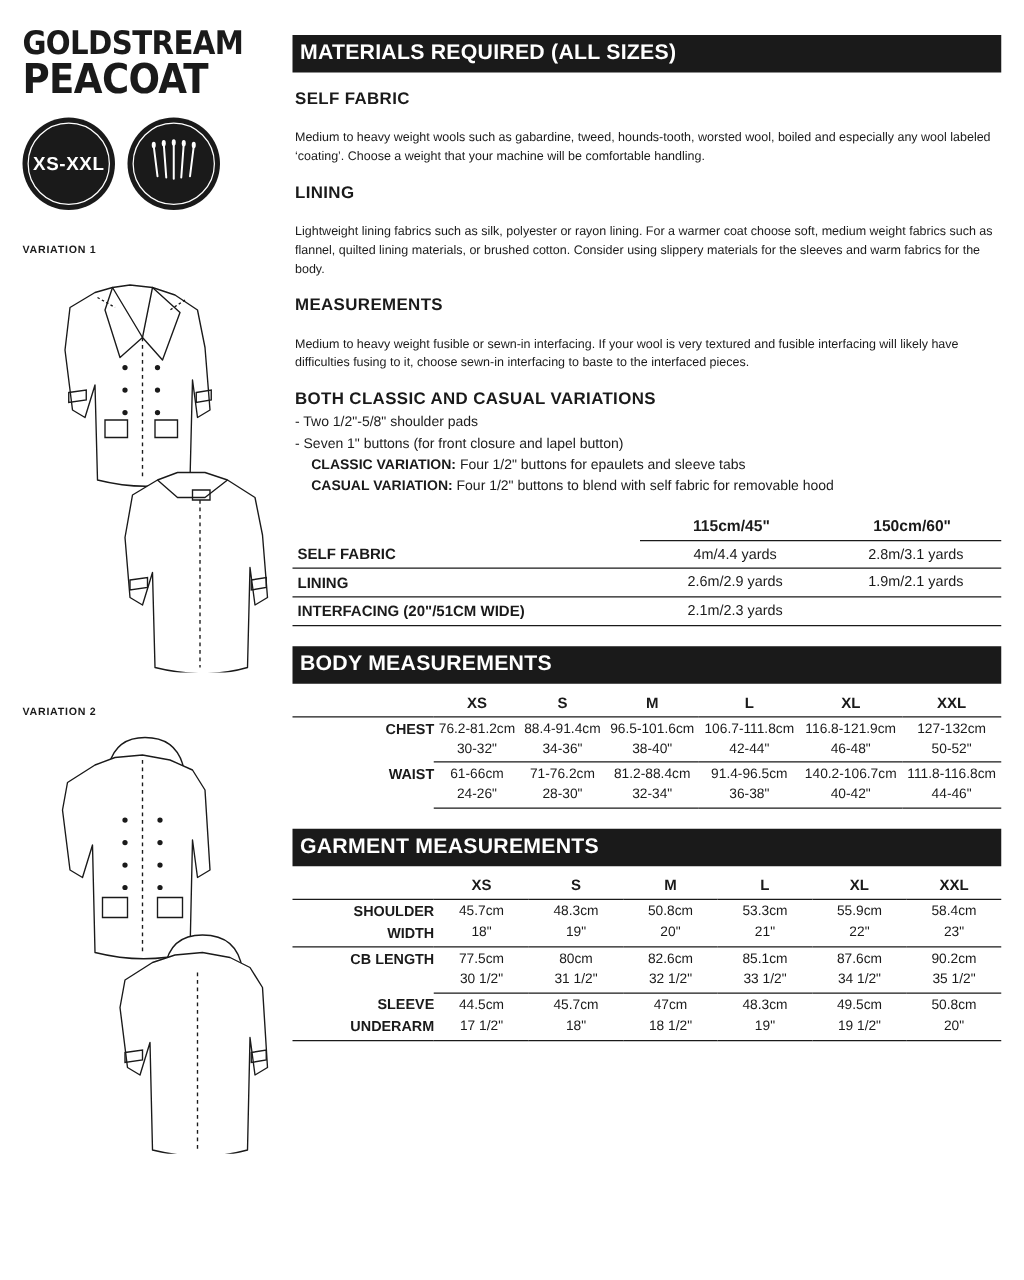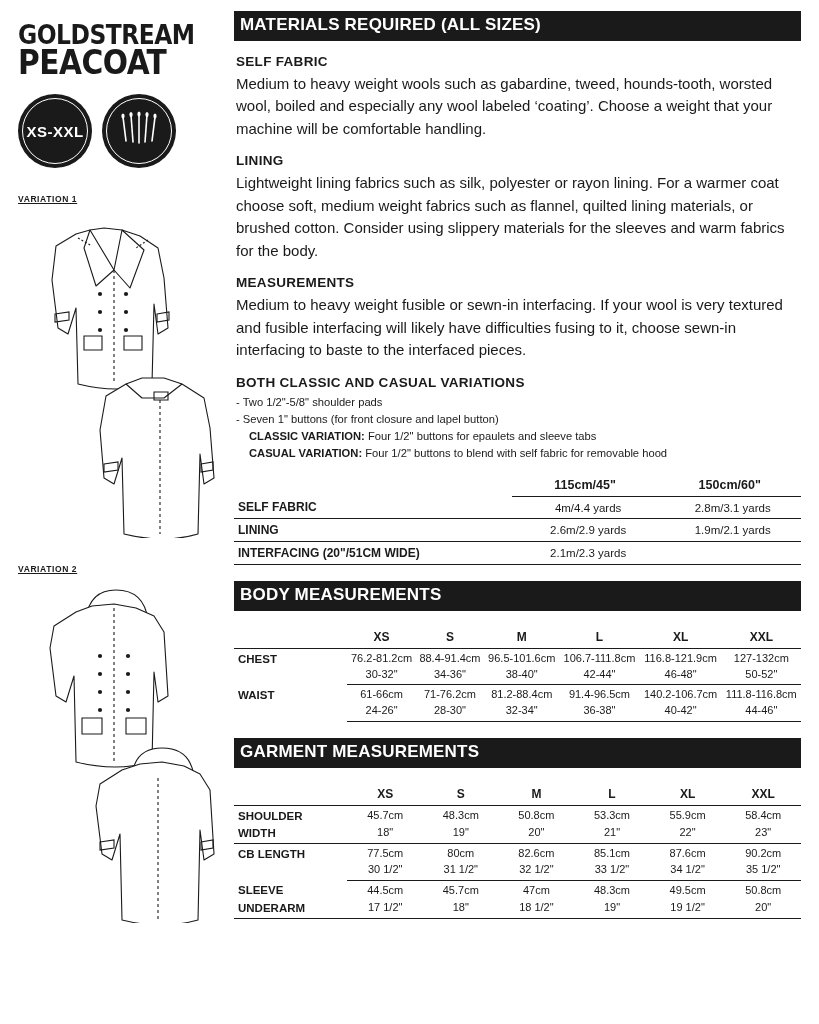--- a/index.html
+++ b/index.html
@@ -72,51 +72,50 @@
   }
   .badge svg { display: block; }
 
   .variation-label {
     font-size: 8.5px;
     font-weight: 700;
     letter-spacing: 0.6px;
     margin-top: 26px;
     margin-bottom: 4px;
     color: #1a1a1a;
-    text-decoration: underline;
   }
   .illo-block { position: relative; }
   .illo-block svg { display: block; }
 
   
   .right-col {
     position: absolute;
     left: 234px;
-    top: 11px;
+    top: 28px;
     width: 567px;
   }
   .bar {
     background: #1a1a1a;
     color: #ffffff;
     font-weight: 700;
     font-size: 17px;
     letter-spacing: 0.2px;
     padding: 5px 6px 6px 6px;
     line-height: 1.1;
   }
   .sec-head {
     font-weight: 700;
     font-size: 13.5px;
     letter-spacing: 0.3px;
     margin: 13px 0 4px 2px;
   }
   .sec-body {
-    font-size: 15px;
+    font-size: 10px;
     line-height: 1.5;
-    margin: 4px 0 2px 2px;
+    margin: 17px 0 2px 2px;
     color: #1a1a1a;
   }
   .bullets {
     font-size: 11.2px;
     line-height: 1.52;
     margin: 3px 0 0 2px;
   }
   .bullets .sub {
     margin-left: 13px;
   }
@@ -143,37 +142,37 @@
   .yard-table thead th.blank { border-bottom: none; }
   .yard-table tbody td { border-bottom: 1px solid #1a1a1a; }
   .yard-table tbody td.lbl { font-weight: 700; font-size: 12px; width: 49%; }
   .yard-table tbody td.val { text-align: center; padding-left: 10px; }
   .yard-table tbody tr:last-child td { border-bottom: 1.5px solid #1a1a1a; }
 
   
   .meas-wrap { margin-top: 16px; }
   .meas-table {
     font-size: 11px;
-    margin-top: 14px;
+    margin-top: 3px;
   }
   .meas-table th {
     font-weight: 700;
     font-size: 12px;
     text-align: center;
     padding: 5px 0 4px 0;
     border-bottom: 1.5px solid #1a1a1a;
   }
   .meas-table th.rowhead { text-align: left; padding-left: 4px; width: 20%; }
   .meas-table td {
     text-align: center;
     padding: 1px 0;
     line-height: 1.25;
   }
   .meas-table td.rowhead {
-    text-align: left;
+    text-align: right;
     font-weight: 700;
     font-size: 11.5px;
     padding-left: 4px;
     vertical-align: top;
     padding-top: 2px;
   }
   .meas-table tr.grp-end td { border-bottom: 1.2px solid #1a1a1a; padding-bottom: 3px; }
   .meas-table tr.grp-start td { padding-top: 3px; }
 </style>
 </head>

